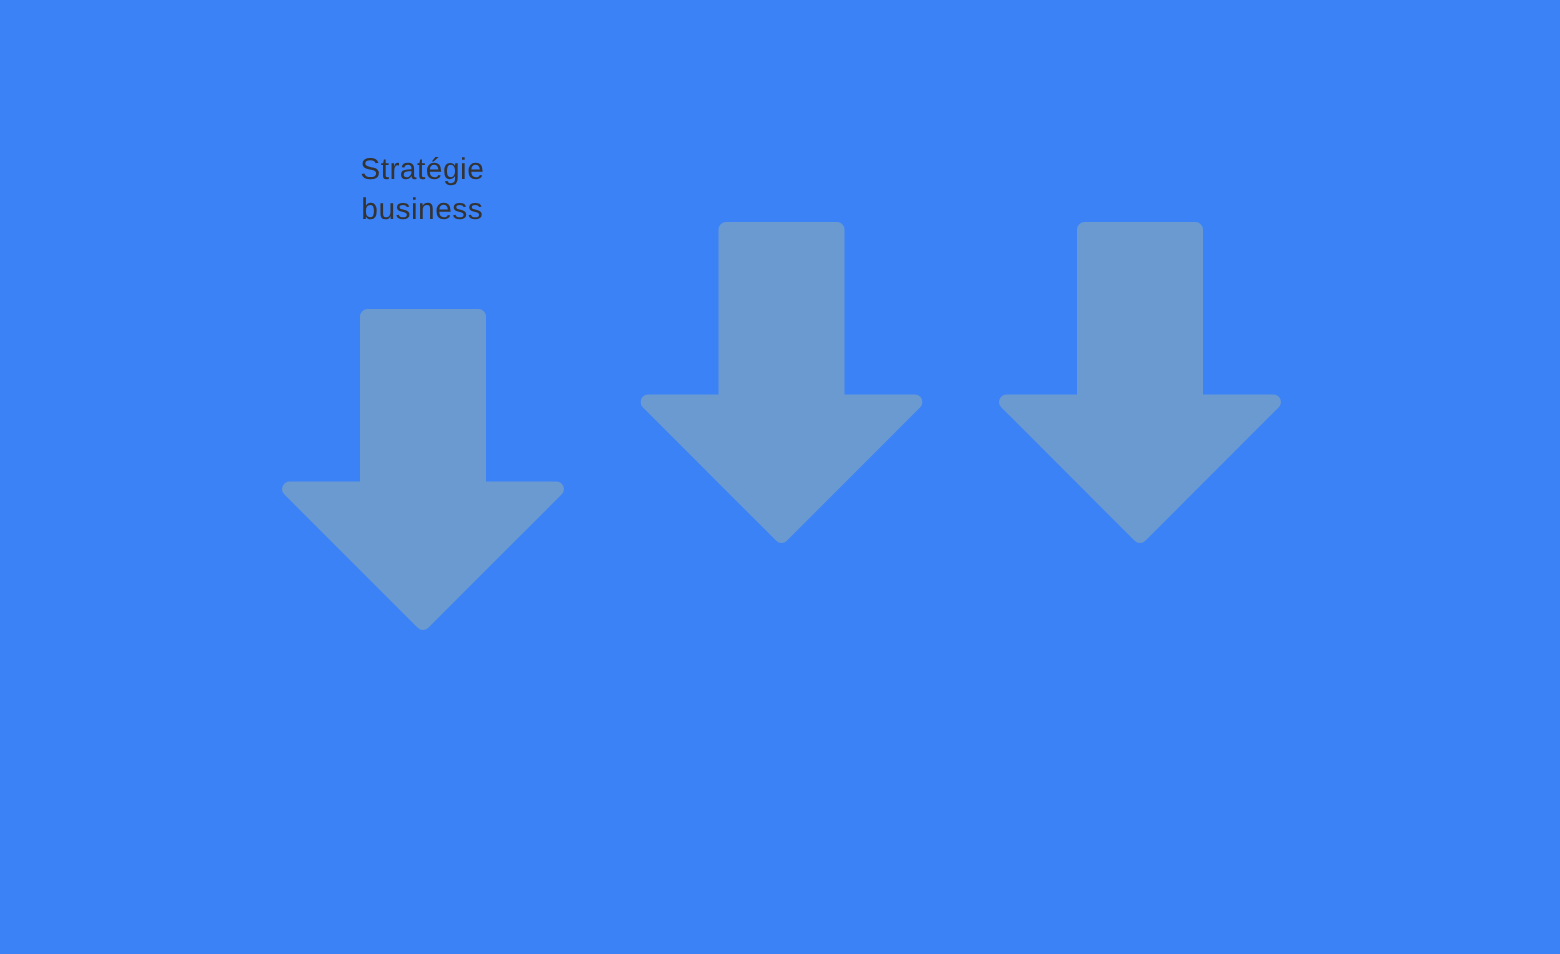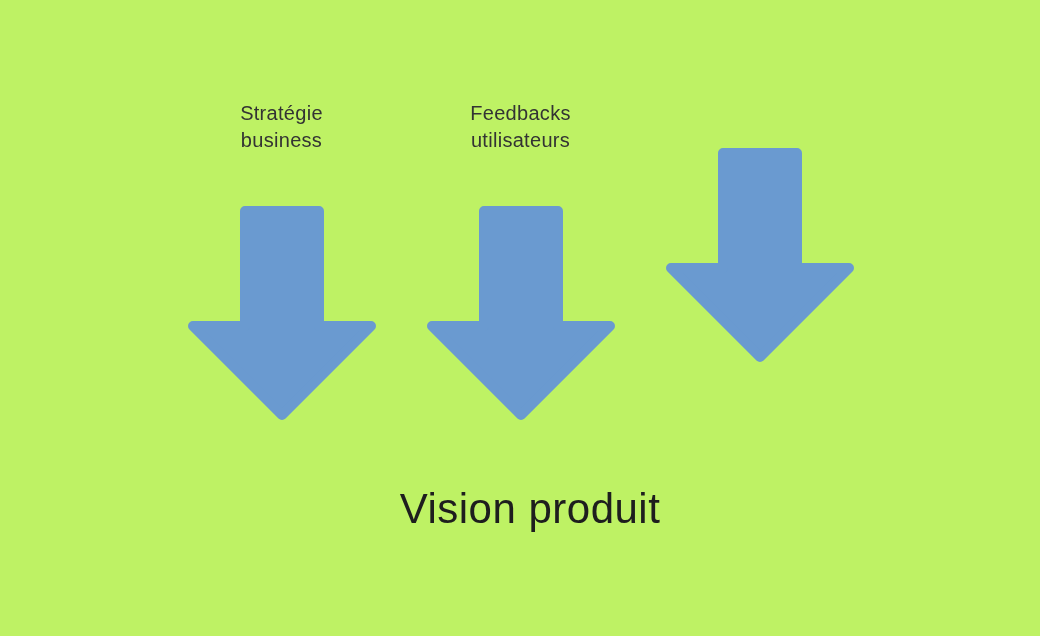--- a/index.html
+++ b/index.html
@@ -4,21 +4,21 @@
 <style>
   html, body {
     margin: 0;
     padding: 0;
     background: #ffffff;
   }
   .canvas {
     position: relative;
     width: 1040px;
     height: 636px;
-    background: #bef264;
+    background: #3b82f6;
     overflow: hidden;
     font-family: "Liberation Sans", sans-serif;
   }
   .columns {
     position: absolute;
     left: 162px;
     top: 98px;
     display: flex;
   }
   .col {
@@ -73,30 +73,27 @@
 
     <div class="col">
       <div class="input-label">Stratégie
 business</div>
       <svg class="arrow" viewBox="0 0 188 214" aria-hidden="true">
         <polygon points="57,5 131,5 131,120 183,120 94,209 5,120 57,120" fill="#6A9AD0"></polygon>
       </svg>
     </div>
 
     <div class="col">
-      <div class="input-label">Feedbacks
-utilisateurs</div>
       <svg class="arrow" viewBox="0 0 188 214" aria-hidden="true">
         <polygon points="57,5 131,5 131,120 183,120 94,209 5,120 57,120" fill="#6A9AD0"></polygon>
       </svg>
     </div>
 
     <div class="col">
       <svg class="arrow" viewBox="0 0 188 214" aria-hidden="true">
         <polygon points="57,5 131,5 131,120 183,120 94,209 5,120 57,120" fill="#6A9AD0"></polygon>
       </svg>
     </div>
 
   </div>
 
-  <div class="diagram-title">Vision produit</div>
 
 </div>
 
 </body></html>

